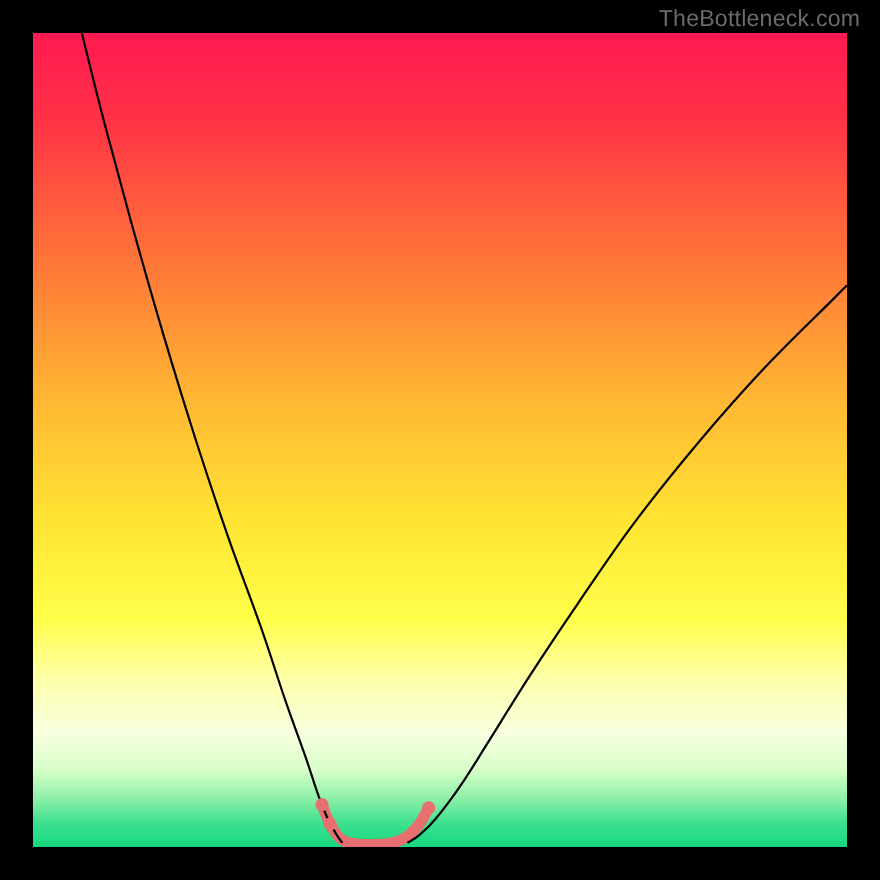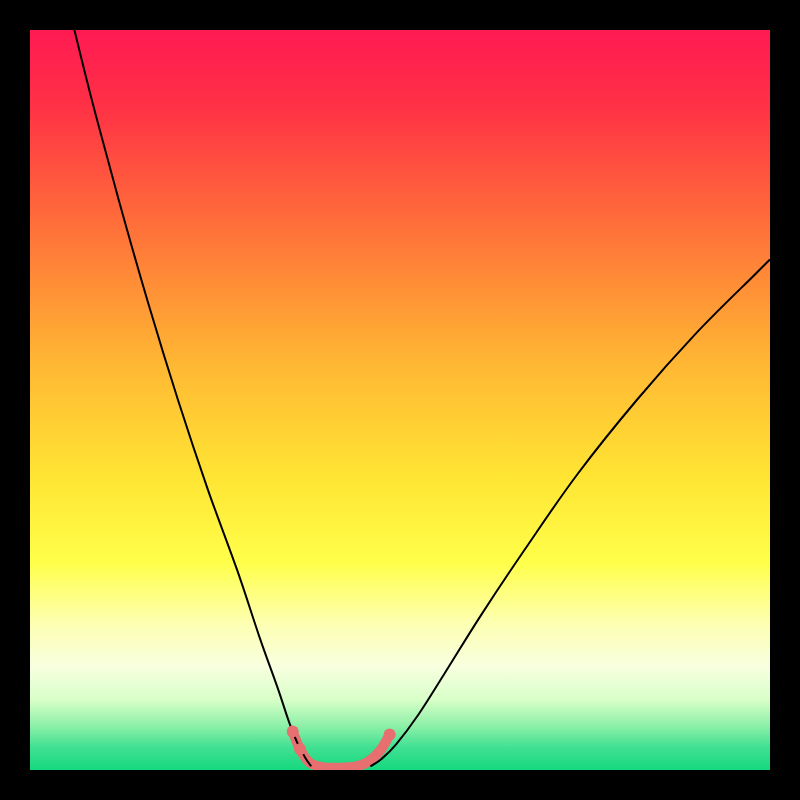--- a/index.html
+++ b/index.html
@@ -78,14 +78,15 @@
           <path d="M 340.40000000000003 736.3 C 342.398 734.968, 346.838 732.896, 351.5 728.9 C 356.162 724.904, 359.64 722.092, 366.3 714.1 C 372.96000000000004 706.1080000000001, 379.842 697.154, 388.5 684.5 C 397.158 671.846, 403.07800000000003 661.7819999999999, 414.40000000000003 643.8 C 425.72200000000004 625.818, 436.748 607.244, 451.4 584.6 C 466.05199999999996 561.956, 478.484 543.308, 495.8 518 C 513.116 492.692, 527.62 470.64, 547.6 444 C 567.58 417.36, 585.4879999999999 395.308, 606.8 370 C 628.112 344.692, 644.688 326.04400000000004, 666 303.40000000000003 C 687.312 280.75600000000003, 711.8799999999999 257.52, 725.1999999999999 244.2 C 738.52 230.88, 737.336 232.06400000000002, 740 229.40000000000003" fill="none" stroke="#000000" stroke-width="2" stroke-linecap="butt" stroke-linejoin="round"></path>
         </g>
       <g id="marker-group">
           <circle cx="262.7" cy="701.52" r="6" fill="#e76f6f"></circle>
           <circle cx="270.09999999999997" cy="719.28" r="6" fill="#e76f6f"></circle>
           <circle cx="359.64" cy="704.48" r="6" fill="#e76f6f"></circle>
         </g>
     </svg>
   </div>
 
+  <div class="watermark">TheBottleneck.com</div>
 
 </div>
 
 </body></html>

